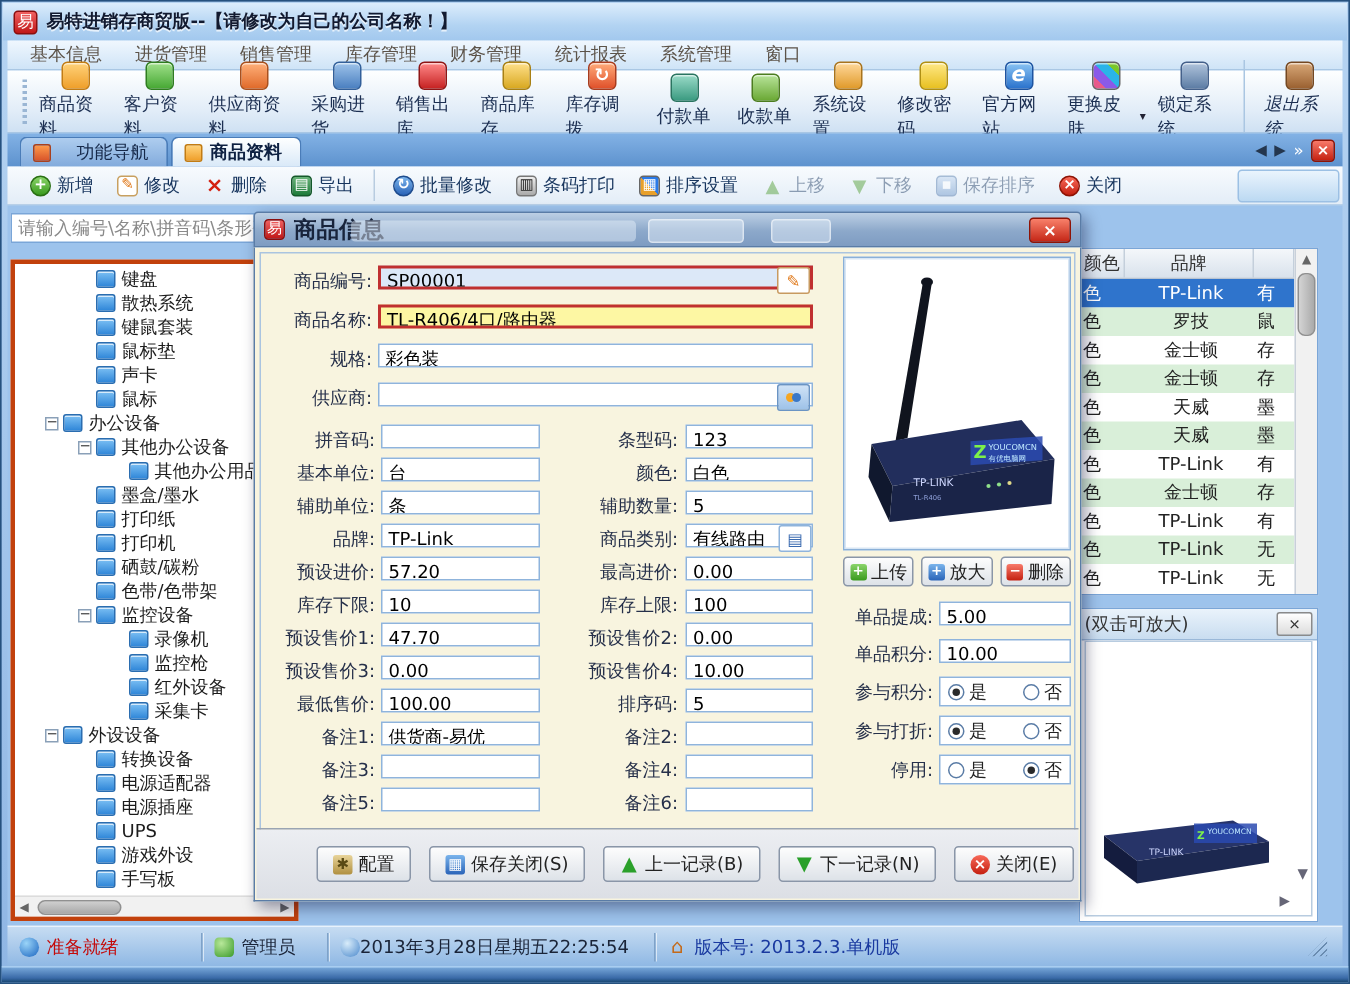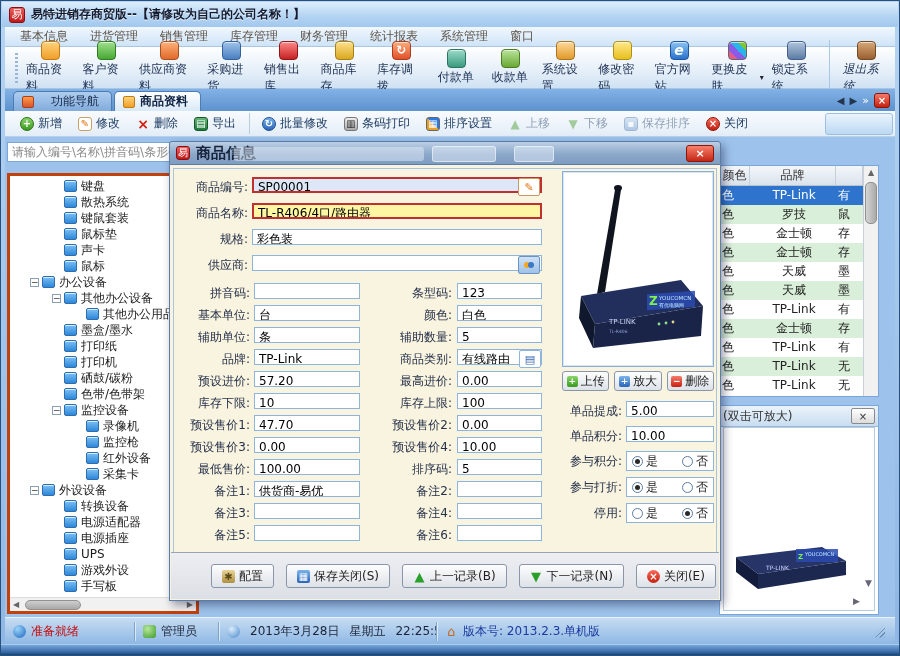--- a/index.html
+++ b/index.html
@@ -207,21 +207,21 @@
   .frag-panel{position:absolute;top:112px;left:824px;width:68px;height:22px;z-index:1;
     background:linear-gradient(#eaf4fd,#bcd9f2);border:1px solid #9cc0e4;border-radius:3px;}
   
   .statusbar{position:absolute;left:4px;right:4px;bottom:11px;height:27px;
     background:linear-gradient(#c6dcf2,#8fb8e4);border-top:1px solid #e8f2fc;display:flex;align-items:center;font-size:12px;}
   .st-sec{display:flex;align-items:center;gap:5px;padding:0 8px;height:19px;border-right:1px solid #7fa2c8;
     box-shadow:1px 0 0 rgba(255,255,255,.6);white-space:nowrap;overflow:hidden;}
   .st-sec:last-child{border-right:none;box-shadow:none;}
   .st-ready{flex:0 0 130px;color:#c40a0a;}
   .st-user{flex:0 0 84px;color:#1a2438;}
-  .st-date{flex:0 0 218px;color:#1a2438;gap:10px;}
+  .st-date{flex:0 0 218px;color:#1a2438;gap:0;}
   .st-msg{flex:0 0 216px;color:#c40a0a;}
   .st-ver{flex:1;color:#1a3aa0;}
   .st-ico{width:13px;height:13px;border-radius:50%;flex:0 0 13px;}
   .i-ready{background:radial-gradient(circle at 35% 30%,#9ad4f8,#1a64c0);}
   .i-user{background:radial-gradient(circle at 35% 30%,#b8e89a,#3a9a2a);border-radius:3px;}
   .i-globe{background:radial-gradient(circle at 35% 30%,#d8ecfa,#4a88cc);}
   .i-msg{background:radial-gradient(circle at 35% 30%,#ffd89a,#e08a2a);}
   .i-home{background:transparent;color:#c46a1a;font-size:13px;line-height:13px;text-align:center;}
   .grip{margin-left:auto;width:13px;height:13px;margin-right:2px;
     background:repeating-linear-gradient(135deg,transparent 0 2px,#6a8cb0 2px 3px);

